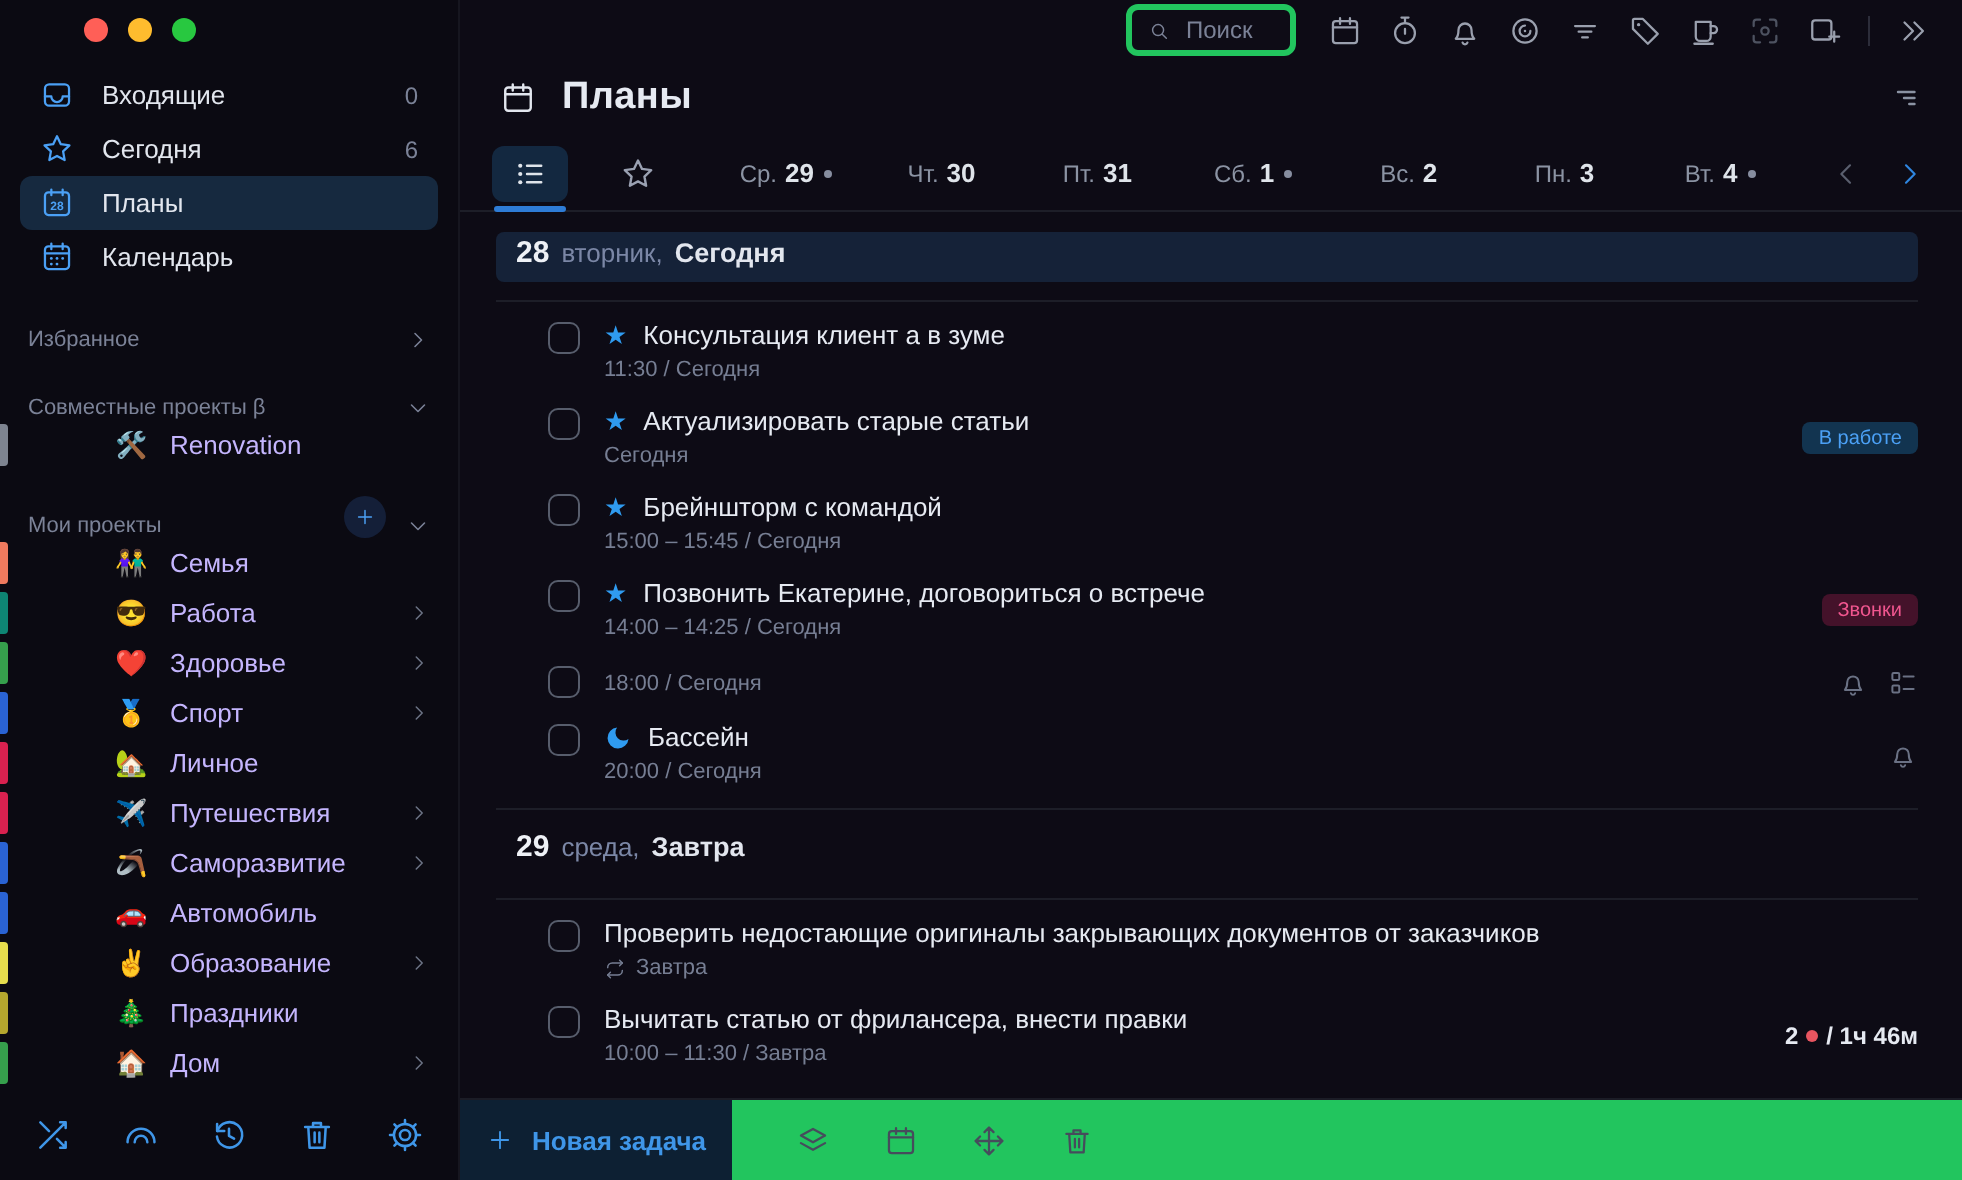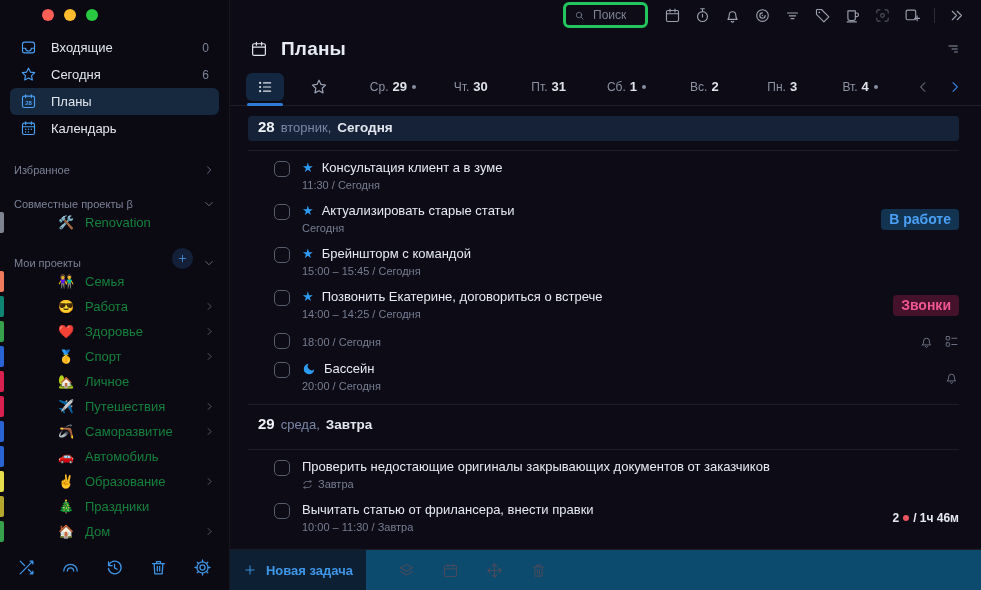--- a/index.html
+++ b/index.html
@@ -20,21 +20,21 @@
   .nav-item.selected{background:#16293f}
   .side-section{display:flex;align-items:flex-end;height:24px;padding:0 14px;margin-top:10px}
   .side-section .lbl{font-size:11px;color:#7b8297}
   .side-section .chev{margin-left:auto;width:12px;height:12px;color:#7b8297}
   .plus-btn{width:21px;height:21px;border-radius:50%;background:rgba(59,130,235,.18);color:#4ba0f5;display:flex;align-items:center;justify-content:center;margin-left:auto}
   .plus-btn .icon{width:11px;height:11px}
   .side-section .chev.after-plus{margin-left:10px}
   .proj-row{position:relative;display:flex;align-items:center;height:25px;padding-left:56px}
   .proj-row .strip{position:absolute;left:0;top:2px;width:4px;height:21px;border-radius:0 2px 2px 0}
   .proj-emoji{width:20px;margin-right:9px;font-size:13px;text-align:center;line-height:1}
-  .proj-label{font-size:13px;color:#15803d}
+  .proj-label{font-size:13px;color:#c4b5fd}
   .proj-row .chev{margin-left:auto;margin-right:14px;width:11px;height:11px;color:#6d7486}
   #side-footer{position:absolute;bottom:0;left:0;width:100%;height:46px;display:flex;align-items:center;justify-content:space-between;padding:0 17px;box-sizing:border-box}
   .footer-ic{width:19px;height:19px;color:#3f96e8}
 
   
   #main{position:absolute;left:230px;top:0;right:0;bottom:0;display:flex;flex-direction:column}
   #topbar{height:30px;display:flex;align-items:center;justify-content:flex-end;gap:13px;padding:0 16px}
   .search-box{display:flex;align-items:center;gap:6px;border:3px solid #22c55e;border-radius:6px;height:20px;padding:0 8px;margin-right:3px;background:#0e0c16}
   .search-box .icon{width:11px;height:11px;color:#7b8297}
   .search-box input{background:transparent;border:none;outline:none;color:#9aa1b2;font-size:12px;width:42px;font-family:inherit}
@@ -70,29 +70,29 @@
   .sec-rel{font-size:13.5px;color:#e2e6ee;font-weight:600}
   .divider{height:1px;background:#1d1e28;margin-top:9px}
   .task{display:flex;padding:9px 0 3px}
   .checkbox{width:16px;height:16px;border:1.5px solid #575d6c;border-radius:5px;margin:1px 12px 0 26px;flex-shrink:0;box-sizing:border-box}
   .t-body{flex:1;min-width:0}
   .t-title{display:flex;align-items:center;gap:8px;font-size:13px;color:#e6eaf2}
   .t-star{color:#2f9bf0;font-size:13px;line-height:1}
   .t-moon{width:14px;height:14px;color:#2f9bf0}
   .t-meta{margin-top:4px;font-size:11px;color:#767e93;display:flex;align-items:center;gap:5px}
   .t-right{display:flex;align-items:center;gap:10px;margin-top:1px}
-  .badge{font-size:14px;padding:2.5px 8px;border-radius:4px;font-weight:700}
+  .badge{font-size:10px;padding:2.5px 8px;border-radius:4px;font-weight:400}
   .badge.blue{color:#4ba0f5;background:#123450}
   .badge.pink{color:#f0568f;background:#44122a}
   .t-ic{width:15px;height:15px;color:#6a7184}
   .pomo{display:flex;align-items:center;gap:4px;font-size:12px;color:#e6eaf2;font-weight:600}
   .pomo-dot{width:6px;height:6px;border-radius:50%;background:#e85560}
   .repeat-ic{width:11px;height:11px;color:#767e93}
 
-  #bottombar{height:40px;display:flex;align-items:center;background:#0c4a6e;border-top:1px solid #1b1c26}
+  #bottombar{height:40px;display:flex;align-items:center;background:#22c55e;border-top:1px solid #1b1c26}
   .newtask{width:136px;height:40px;background:#0d2033;display:flex;align-items:center;justify-content:center;gap:9px;color:#3f96e8}
   .newtask .icon{width:14px;height:14px}
   .newtask span.nt-label{font-size:13px;font-weight:600}
   .bb-icons{display:flex;gap:27px;margin-left:32px}
   .bb-ic{width:17px;height:17px;color:#464c5c}
 </style>
 </head>
 <body>
 
 <div class="app">

